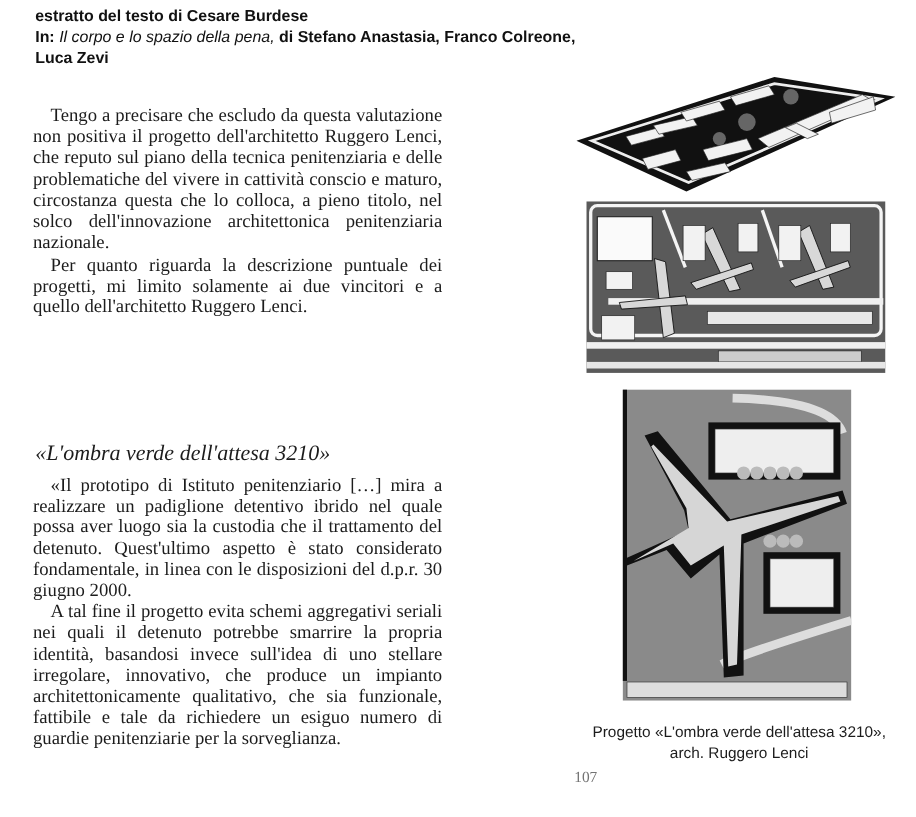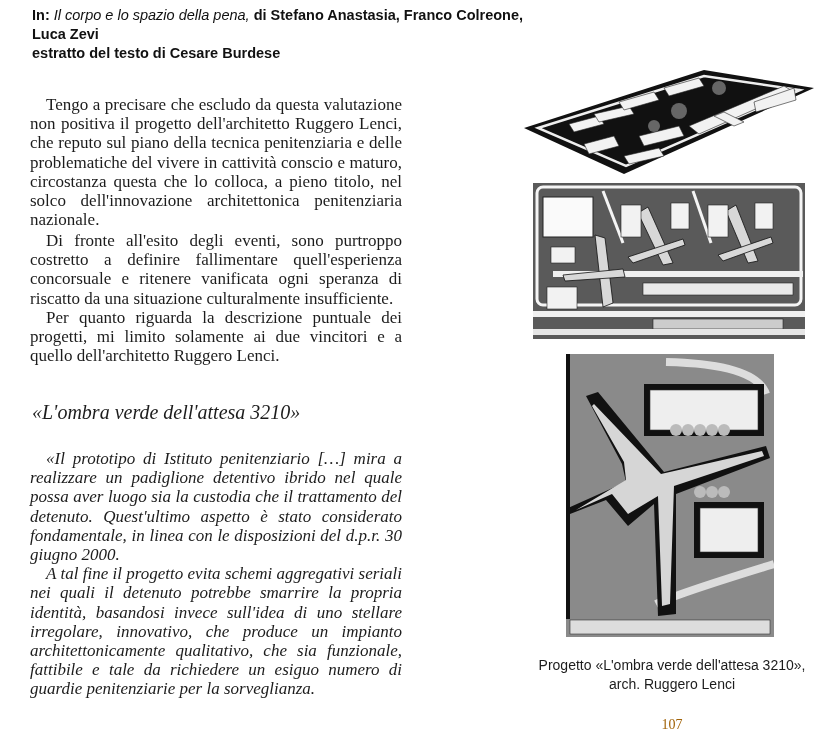--- a/index.html
+++ b/index.html
@@ -16,52 +16,51 @@
   .body-text {
     position: absolute; left: 30px; width: 372px;
     font-family: "Liberation Serif", serif; font-size: 17px; line-height: 19.2px;
     color: #1c1c1c; text-align: justify;
   }
   .body-text p { margin: 0; text-indent: 16px; }
   .p1 { top: 95px; }
   .p2 { top: 231px; }
   .sub { position: absolute; left: 32px; top: 401px; font-family: "Liberation Serif", serif;
          font-style: italic; font-size: 20px; color: #1c1c1c; }
-  .p3 { top: 449px; font-style: italic; }
+  .p3 { top: 431px; }
   .caption {
     position: absolute; left: 522px; width: 300px; top: 656px; text-align: center;
     font-family: Liberation Sans, sans-serif; font-size: 14px; line-height: 19px; color: #1c1c1c;
   }
   .pagenum {
-    position: absolute; left: 522px; width: 300px; top: 700px; text-align: center;
-    font-family: "Liberation Serif", serif; font-size: 14px; color: #a16207; margin-top: 17px;
+    position: absolute; left: 522px; width: 300px; top: 700px; 
+    font-family: "Liberation Serif", serif; font-size: 14px; color: #737373;
   }
   .fig { position: absolute; }
   .fig1 { left: 524px; top: 66px; width: 290px; height: 110px; }
   .fig2 { left: 533px; top: 183px; width: 272px; height: 156px; }
   .fig3 { left: 566px; top: 354px; width: 208px; height: 283px; }
 </style>
 </head>
 <body>
 
 <div class="header">
+  <div>estratto del testo di Cesare Burdese</div>
   <div>
     <span>In:</span>
     <span class="ital">Il corpo e lo spazio della pena,</span>
     <span>di Stefano Anastasia, Franco Colreone, Luca Zevi</span>
   </div>
-  <div>estratto del testo di Cesare Burdese</div>
 </div>
 
 <div class="body-text p1">
   <p>Tengo a precisare che escludo da questa valutazione non positiva il progetto dell'architetto Ruggero Lenci, che reputo sul piano della tecnica penitenziaria e delle problematiche del vivere in cattività conscio e maturo, circostanza questa che lo colloca, a pieno titolo, nel solco dell'innovazione architettonica penitenziaria nazionale.</p>
 </div>
 
 <div class="body-text p2">
-  <p>Di fronte all'esito degli eventi, sono purtroppo costretto a definire fallimentare quell'esperienza concorsuale e ritenere vanificata ogni speranza di riscatto da una situazione culturalmente insufficiente.</p>
   <p>Per quanto riguarda la descrizione puntuale dei progetti, mi limito solamente ai due vincitori e a quello dell'architetto Ruggero Lenci.</p>
 </div>
 
 <div class="sub">«L'ombra verde dell'attesa 3210»</div>
 
 <div class="body-text p3">
   <p>«Il prototipo di Istituto penitenziario […] mira a realizzare un padiglione detentivo ibrido nel quale possa aver luogo sia la custodia che il trattamento del detenuto. Quest'ultimo aspetto è stato considerato fondamentale, in linea con le disposizioni del d.p.r. 30 giugno 2000.</p>
   <p>A tal fine il progetto evita schemi aggregativi seriali nei quali il detenuto potrebbe smarrire la propria identità, basandosi invece sull'idea di uno stellare irregolare, innovativo, che produce un impianto architettonicamente qualitativo, che sia funzionale, fattibile e tale da richiedere un esiguo numero di guardie penitenziarie per la sorveglianza.</p>
 </div>
 

